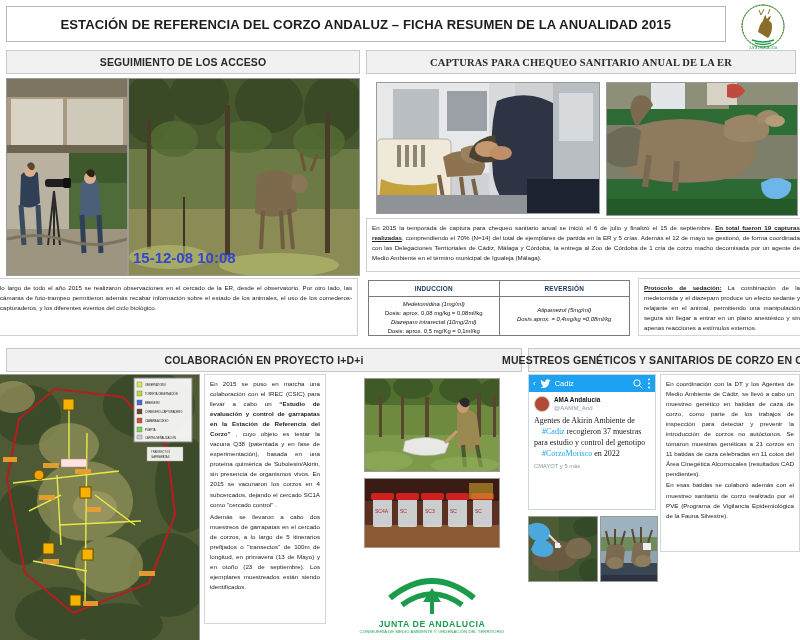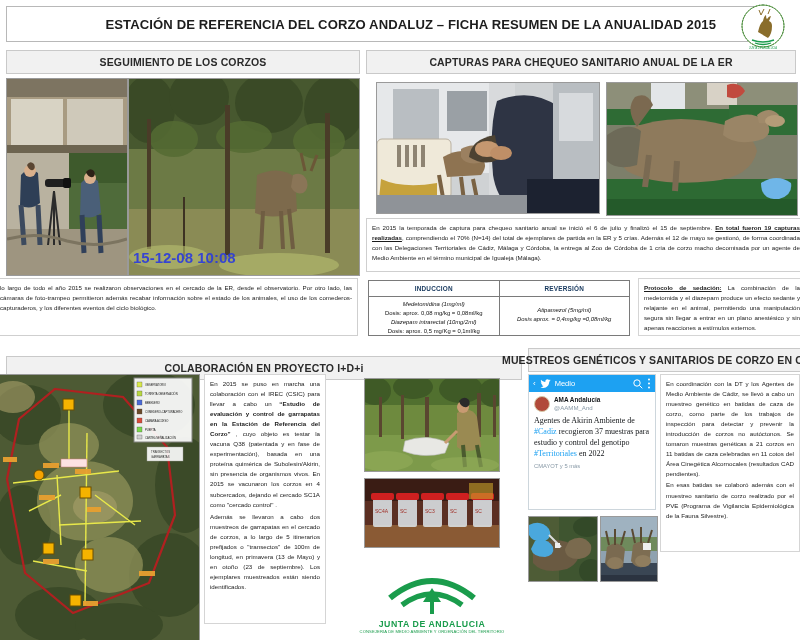--- a/index.html
+++ b/index.html
@@ -4,21 +4,21 @@
 <style>
   html,body{margin:0;padding:0;}
   body{
     width:800px;height:640px;overflow:hidden;background:#ffffff;
     font-family:"Liberation Sans", sans-serif;color:#1a1a1a;
   }
   .page{position:relative;width:800px;height:640px;}
 
   
   .titlebar{position:absolute;left:6px;top:6px;width:718px;height:34px;
-    border:1px solid #b8b8b8;background:#ffffff;display:flex;align-items:center;justify-content:center;padding-left:45px;}
+    border:1px solid #b8b8b8;background:#ffffff;display:flex;align-items:center;justify-content:center;}
   .titlebar .txt{font-size:13.5px;font-weight:bold;letter-spacing:.1px;color:#1d1d1d;
     text-align:center;white-space:nowrap;transform:scaleX(.97);}
   .logo-corner{position:absolute;left:730px;top:2px;width:66px;height:48px;}
 
   
   .secbar{position:absolute;height:22px;border:1px solid #c9c9c9;background:#f1f1f1;
     display:flex;align-items:center;justify-content:center;}
   .secbar span{font-size:10.5px;font-weight:bold;color:#2a2a2a;letter-spacing:.15px;white-space:nowrap;}
 
   
@@ -45,21 +45,21 @@
   
   .tw{position:absolute;border:1px solid #cdd6dc;background:#fff;box-sizing:border-box;overflow:hidden;}
   .tw-bar{height:17px;background:#1da1f2;display:flex;align-items:center;padding:0 4px;gap:4px;color:#fff;}
   .tw-bar .lbl{font-size:7.5px;flex:1;}
   .tw-body{padding:4px 5px;}
   .tw-user{display:flex;gap:4px;align-items:flex-start;margin-bottom:3px;}
   .tw-av{width:14px;height:14px;border-radius:50%;background:#b14a3a;border:1px solid #d7c9a8;flex:none;}
   .tw-name{font-size:6.4px;font-weight:bold;color:#14171a;line-height:1.2;}
   .tw-handle{font-size:6.1px;color:#8899a6;line-height:1.2;}
   .tw-text{font-size:8px;line-height:1.38;color:#14171a;font-family:"Liberation Serif",serif;}
-  .tw-text .hash{color:#1da1f2;}
+  .tw-text .hash{color:#1da1f2;margin-left:8px;}
   .tw-meta{font-size:5.8px;color:#8899a6;margin-top:4px;}
 
   
   .junta{position:absolute;text-align:center;}
   .junta .j1{font-size:9.5px;font-weight:bold;color:#1a9c4c;letter-spacing:.6px;transform:scaleX(.92);}
   .junta .j2{font-size:4.4px;color:#1a9c4c;letter-spacing:.1px;transform:scaleX(.95);}
 </style>
 </head>
 <body>
 
@@ -76,23 +76,23 @@
       <path d="M33 3 A21 21 0 0 0 33 45" fill="none" stroke="#3d7a3d" stroke-width="1" stroke-dasharray="1.5 1.5"></path>
       <path d="M28 30 q2-9 5-11 q1-5 3-6 q0 3 1 4 q2-3 4-3 q-1 3-2 5 q3 1 3 5 q0 8-4 12 z" fill="#8a6d2b"></path>
       <path d="M31 13 l-2-5 M31 13 l3-6 M38 12 l2-5" stroke="#8a6d2b" stroke-width="1" fill="none"></path>
       <path d="M22 38 q11 4 22 0" fill="none" stroke="#1a9c4c" stroke-width="1.6"></path>
       <path d="M25 41 q8 3 16 0" fill="none" stroke="#1a9c4c" stroke-width="1.3"></path>
       <text x="33" y="47" font-size="2.6" fill="#1a9c4c" text-anchor="middle" font-family="Liberation Sans, sans-serif">JUNTA DE ANDALUCIA</text>
     </svg>
   </div>
 
   <div class="secbar" style="left:6px;top:50px;width:352px;">
-    <span>SEGUIMIENTO DE LOS CORZOS</span>
-  </div>
-  <div class="secbar" style="left:366px;top:50px;width:428px;">
+    <span>SEGUIMIENTO DE LOS ACCESO</span>
+  </div>
+  <div class="secbar" style="left:366px;top:50px;width:428px;font-family:Liberation Serif, serif;">
     <span>CAPTURAS PARA CHEQUEO SANITARIO ANUAL DE LA ER</span>
   </div>
 
   <div class="photo bordered" style="left:6px;top:78px;width:120px;height:196px;">
     <svg viewBox="0 0 120 196" width="120" height="196" preserveAspectRatio="none">
       <rect width="120" height="196" fill="#c8c3b4"></rect>
       <rect x="0" y="0" width="120" height="66" fill="#a89b82"></rect>
       <rect x="0" y="0" width="120" height="18" fill="#7d7461"></rect>
       <rect x="4" y="20" width="52" height="46" fill="#d8d3c4"></rect>
       <rect x="60" y="20" width="56" height="46" fill="#cfc9ba"></rect>
@@ -233,21 +233,21 @@
         <div class="it">Atipamezol (5mg/ml)</div>
         <div class="it">Dosis aprox. = 0,4mg/kg =0,08ml/kg</div>
       </div>
     </div>
   </div>
 
   <div class="tbox pad" style="left:638px;top:278px;width:168px;height:58px;border-color:#d5d5d5;">
     <p><span class="u">Protocolo de sedación:</span><span> La combinación de la medetomida y el diazepam produce un efecto sedante y relajante en el animal, permitiendo una manipulación segura sin llegar a entrar en un plano anestésico y sin apenas reacciones a estímulos externos.</span></p>
   </div>
 
-  <div class="secbar" style="left:6px;top:356px;width:514px;">
+  <div class="secbar" style="left:6px;top:348px;width:514px;">
     <span>COLABORACIÓN EN PROYECTO I+D+i</span>
   </div>
   <div class="secbar" style="left:528px;top:348px;width:272px;">
     <span>MUESTREOS GENÉTICOS Y SANITARIOS DE CORZO EN CÁDIZ</span>
   </div>
 
   <div class="photo" style="left:-2px;top:374px;width:200px;height:266px;border:1px solid #999;">
     <svg viewBox="0 0 200 266" width="200" height="266" preserveAspectRatio="none">
       <rect width="200" height="266" fill="#4d5a34"></rect>
       <g fill="#3b4a28">
@@ -388,21 +388,21 @@
   </div>
 
   <div class="tw" style="left:528px;top:374px;width:128px;height:136px;">
     <div class="tw-bar">
       <span style="font-size:8px;">‹</span>
       <span>
         <svg width="11" height="10" viewBox="0 0 11 10">
             <path d="M10.6 1.3c-.4.2-.8.3-1.2.4.4-.3.7-.7.9-1.2-.4.2-.9.4-1.3.5A2.1 2.1 0 0 0 5.4 2.9c-1.7-.1-3.3-.9-4.3-2.2-.2.3-.3.7-.3 1.1 0 .7.4 1.4 1 1.8-.3 0-.7-.1-1-.3 0 1 .7 1.9 1.7 2.1-.3.1-.6.1-.9 0 .3.8 1 1.4 1.9 1.5A4.2 4.2 0 0 1 0 8.1a6 6 0 0 0 3.2 1c3.9 0 6-3.2 6-6v-.3c.4-.3.8-.7 1.1-1.1z" fill="#ffffff"></path>
           </svg>
       </span>
-      <span class="lbl">Medio</span>
+      <span class="lbl">Cadiz</span>
       <span>
         <svg width="10" height="10" viewBox="0 0 10 10">
             <circle cx="4" cy="4" r="3.2" fill="none" stroke="#fff" stroke-width="1"></circle>
             <path d="M6.4 6.4L9.3 9.3" stroke="#fff" stroke-width="1"></path>
           </svg>
       </span>
       <span>
         <svg width="4" height="11" viewBox="0 0 4 11">
             <circle cx="2" cy="1.6" r="1" fill="#fff"></circle>
             <circle cx="2" cy="5.5" r="1" fill="#fff"></circle>
@@ -411,21 +411,21 @@
       </span>
     </div>
     <div class="tw-body">
       <div class="tw-user">
         <div class="tw-av"></div>
         <div>
           <div class="tw-name">AMA Andalucía</div>
           <div class="tw-handle">@AAMM_And</div>
         </div>
       </div>
-      <div class="tw-text"><span>Agentes de Akirin Ambiente de </span><span class="hash">#Cadiz</span><span> recogieron 37 muestras para estudio y control del genotipo </span><span class="hash">#Territoriales</span><span> en 2022</span></div>
+      <div class="tw-text"><span>Agentes de Akirin Ambiente de </span><span class="hash">#Cadiz</span><span> recogieron 37 muestras para estudio y control del genotipo </span><span class="hash">#CorzoMorisco</span><span> en 2022</span></div>
       <div class="tw-meta">CMAYOT y 5 más</div>
     </div>
   </div>
 
   <div class="tbox pad" style="left:660px;top:374px;width:140px;height:178px;border-color:#d5d5d5;">
     <p>En coordinación con la DT y los Agentes de Medio Ambiente de Cádiz, se llevó a cabo un muestreo genético en batidas de caza de corzo, como parte de los trabajos de inspección para detectar y prevenir la introducción de corzos no autóctonos. Se tomaron muestras genéticas a 21 corzos en 11 batidas de caza celebradas en 11 cotos del Área Cinegética Alcornocales (resultados CAD pendientes).</p>
     <p style="margin-top:1px;">En esas batidas se colaboró además con el muestreo sanitario de corzo realizado por el PVE (Programa de Vigilancia Epidemiológica de la Fauna Silvestre).</p>
   </div>
 
   <div class="photo bordered" style="left:528px;top:516px;width:68px;height:64px;">

